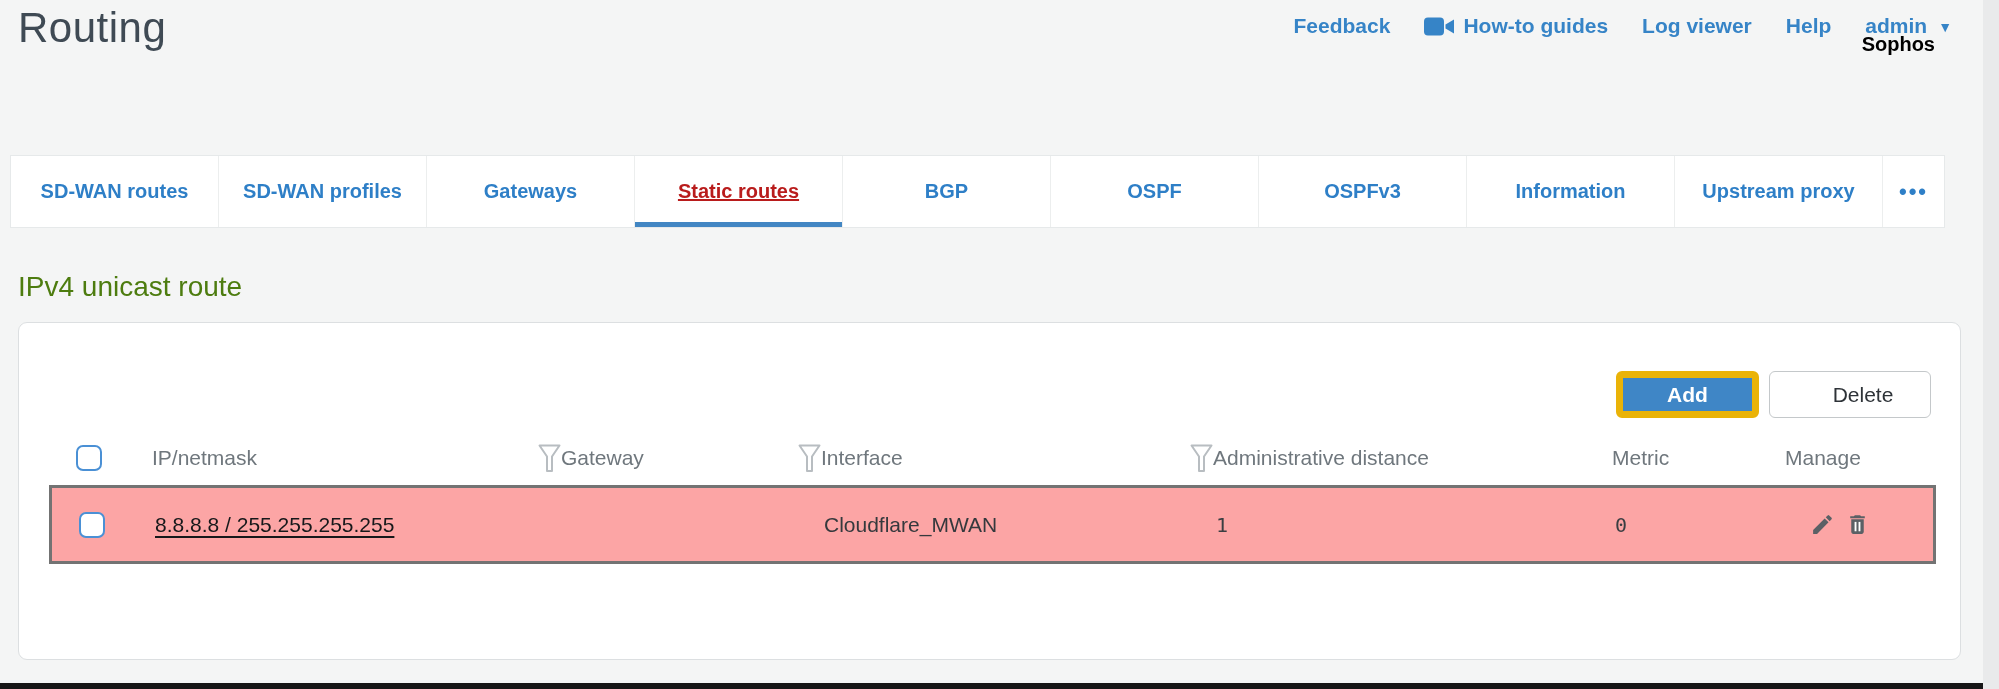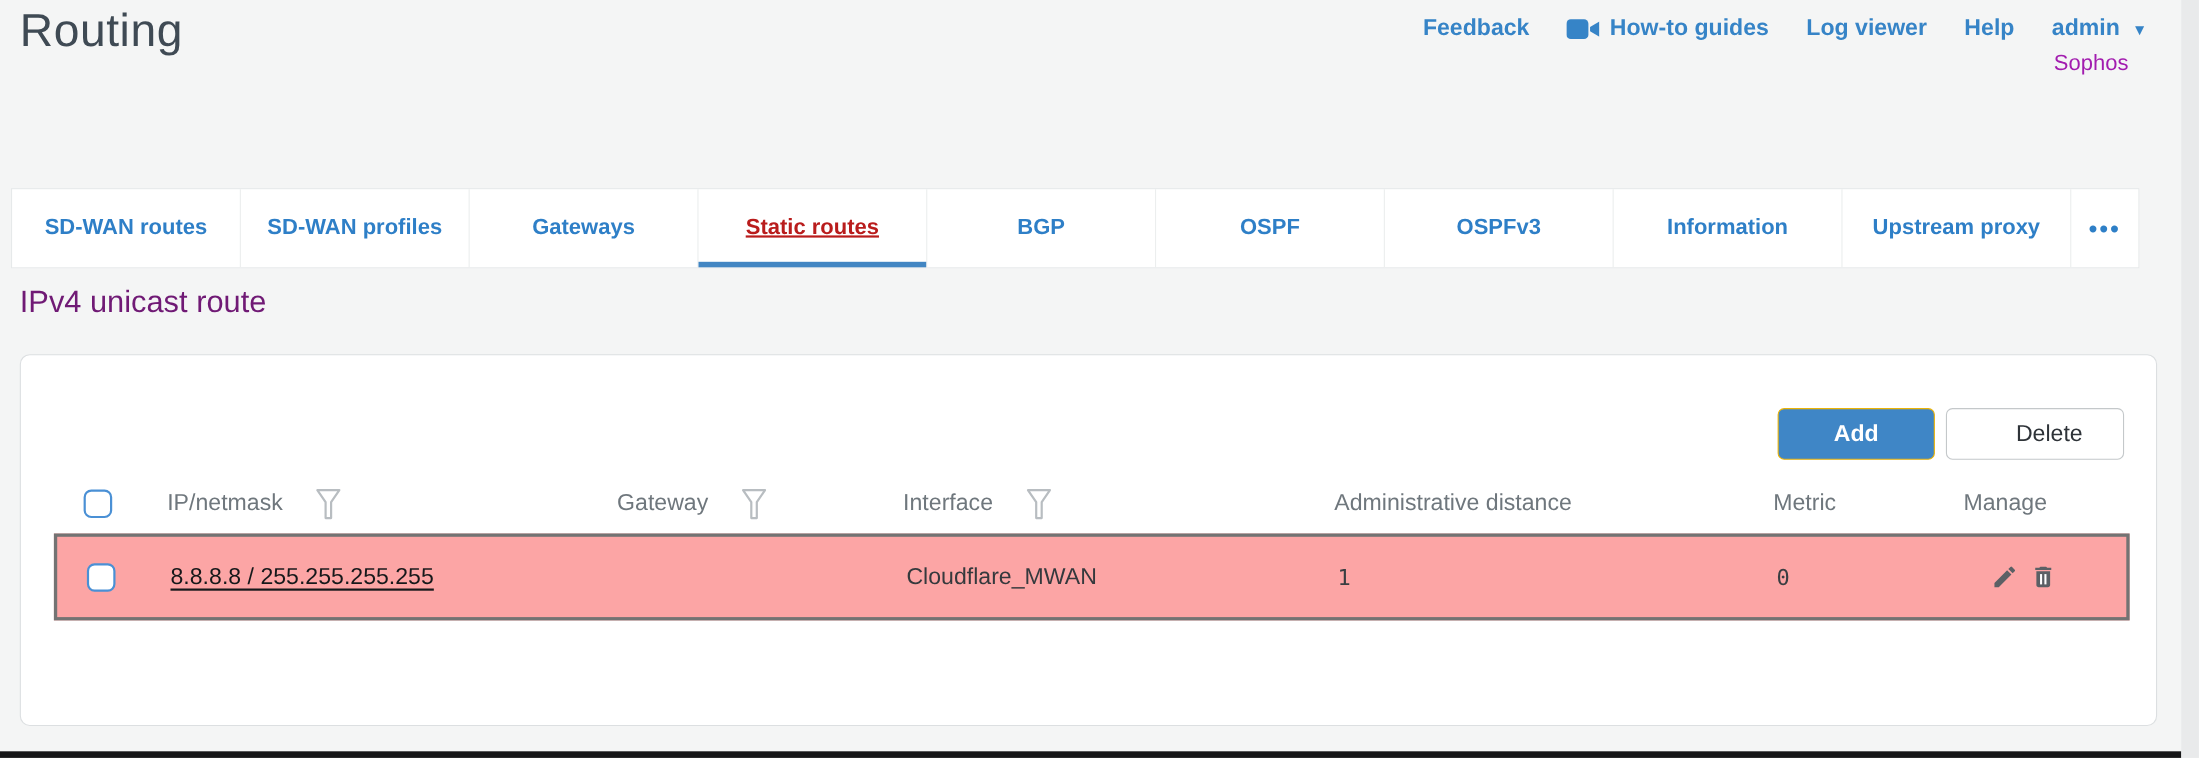--- a/index.html
+++ b/index.html
@@ -5,44 +5,44 @@
   html,body{margin:0;padding:0;}
   body{font-family:"Liberation Sans", sans-serif; background:#e9eaeb;}
   .screen{position:relative;width:1983px;height:689px;background:#f4f5f5;overflow:hidden;}
 
   
   .page-title{position:absolute;left:18px;top:4px;font-size:42px;font-weight:400;color:#3f4a54;letter-spacing:.5px;}
   .top-nav{position:absolute;top:14px;right:31px;display:flex;align-items:center;gap:34px;font-size:21px;font-weight:600;color:#3684c7;padding-left:28px;}
   .top-nav .navitem{display:flex;align-items:center;gap:9px;cursor:pointer;white-space:nowrap;}
   .cam-icon{width:30px;height:21px;display:inline-block;}
   .caret{font-size:14px;margin-left:2px;transform:translateY(1px);}
-  .brand{position:absolute;top:47px;right:48px;font-size:20px;color:#a21caf;font-weight:400;}
+  .brand{position:absolute;top:33px;right:48px;font-size:20px;color:#000000;font-weight:700;}
 
   
-  .tabbar{position:absolute;left:10px;right:38px;top:155px;height:73px;background:#fff;border:1px solid #e6e9ea;box-sizing:border-box;display:flex;margin-top:16px;}
+  .tabbar{position:absolute;left:10px;right:38px;top:155px;height:73px;background:#fff;border:1px solid #e6e9ea;box-sizing:border-box;display:flex;}
   .tab{position:relative;width:208px;display:flex;align-items:center;justify-content:center;font-size:20px;font-weight:600;color:#2e7fc7;border-right:1px solid #eceeee;cursor:pointer;box-sizing:border-box;white-space:nowrap;}
   .tab:last-child{flex:1;border-right:none;letter-spacing:2px;font-size:22px;}
   .tab.active{color:#b91c1c;text-decoration:underline;}
   .tab.active::after{content:"";position:absolute;left:0;right:0;bottom:0;height:5px;background:#4286c3;}
 
   
-  .section-heading{position:absolute;left:18px;top:259px;font-size:28px;font-weight:400;color:#701a75;}
+  .section-heading{position:absolute;left:18px;top:271px;font-size:28px;font-weight:400;color:#4d7c0f;}
   .panel{position:absolute;left:18px;top:322px;width:1943px;height:338px;background:#fff;border:1px solid #dcdfe1;border-radius:9px;box-sizing:border-box;}
 
   
   .toolbar{position:absolute;top:48px;right:29px;display:flex;gap:10px;}
   .btn{height:47px;border-radius:6px;font-family:"Liberation Sans",sans-serif;font-size:21px;display:flex;align-items:center;justify-content:center;cursor:pointer;box-sizing:border-box;}
-  .btn-primary{width:143px;background:#3f86c6;border:1px solid #eab308;color:#fff;font-weight:600;}
+  .btn-primary{width:143px;background:#3f86c6;border:7px solid #eab308;color:#fff;font-weight:600;}
   .btn-secondary{width:162px;background:#fff;border:1px solid #c4c8ca;color:#2e3338;font-weight:400;padding-left:32px;}
 
   
   .tbl{position:absolute;left:30px;top:108px;width:1887px;}
   .trow{display:grid;grid-template-columns:103px 409px 260px 392px 399px 173px 1fr;align-items:center;}
   .thead{height:54px;color:#6f777d;font-size:21px;}
-  .th{display:flex;align-items:center;gap:30px;}
+  .th{display:flex;align-items:center;gap:30px;justify-content:space-between;}
   .funnel{width:23px;height:29px;flex:0 0 auto;}
   .drow{height:79px;border:3px solid #737373;background:#fca5a5;box-sizing:border-box;font-size:21px;color:#35393d;}
   .cbwrap{display:flex;align-items:center;padding-left:27px;}
   .checkbox{width:26px;height:26px;border:2.5px solid #4a90d5;border-radius:7px;background:#fff;box-sizing:border-box;cursor:pointer;}
   .iplink{color:#16181a;text-decoration:underline;text-underline-offset:4px;cursor:pointer;font-weight:400;}
   .numcell{font-family:"DejaVu Sans Mono",monospace;font-size:20px;color:#3a3e42;}
   .manage{display:flex;align-items:center;gap:10px;padding-left:22px;}
   .micon{width:25px;height:25px;cursor:pointer;}
 
   .bottom-bar{position:absolute;left:0;right:0;bottom:0;height:6px;background:#161617;}

